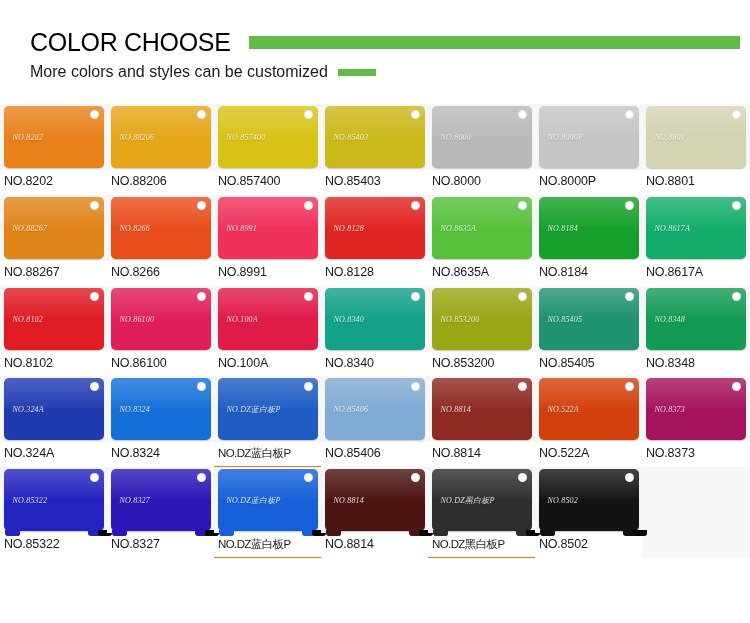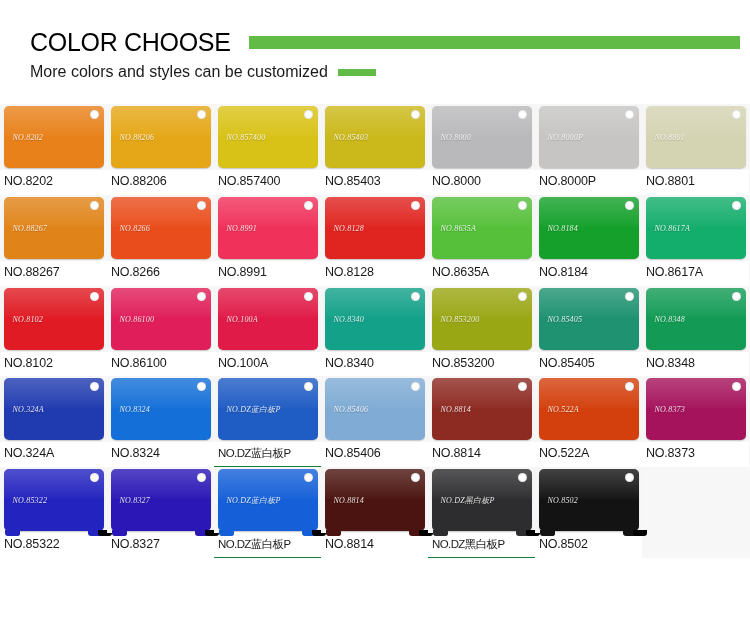--- a/index.html
+++ b/index.html
@@ -67,21 +67,21 @@
     background: #fdfdfd;
   }
   .swatch-row {
     display: flex;
     width: 750px;
     background: #f7f7f7;
   }
   .swatch-cell {
     width: 107px;
     box-sizing: border-box;
-    background: #15803d;
+    background: #f97316;
     padding: 0;
   }
   .chip-wrap {
     height: 66px;
     display: flex;
     align-items: center;
     justify-content: center;
     background: #f6f6f6;
     position: relative;
   }

